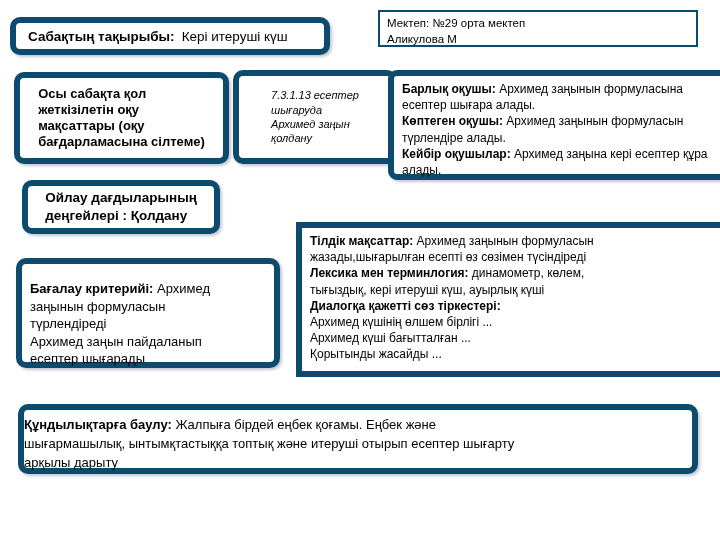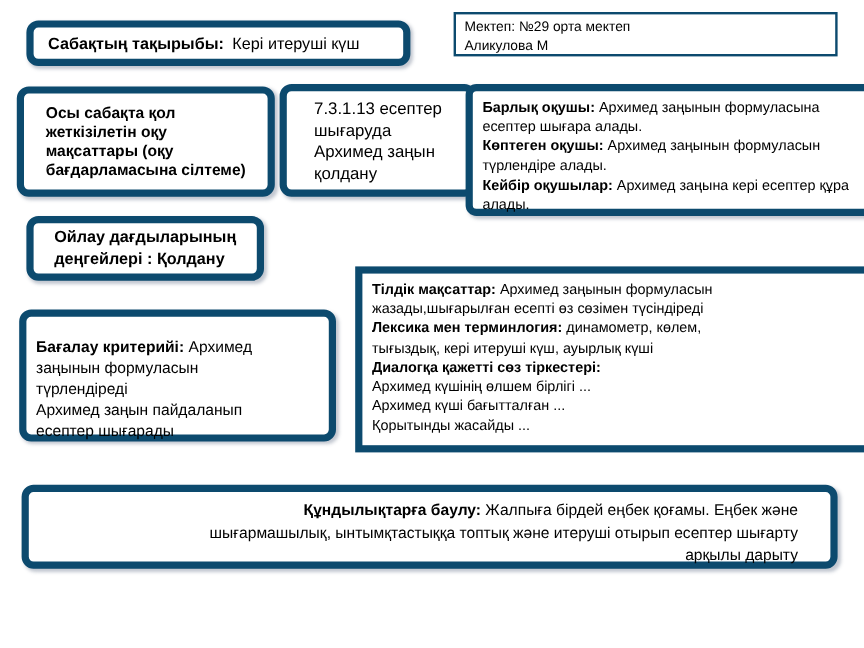--- a/index.html
+++ b/index.html
@@ -42,21 +42,20 @@
   
   #topic-box {
     left: 10px;
     top: 17px;
     width: 320px;
     height: 38px;
     display: flex;
     align-items: center;
     padding-left: 12px;
     font-size: 13.5px;
-    margin-left: 12px;
   }
   #school-box {
     left: 378px;
     top: 10px;
     width: 320px;
     height: 37px;
     font-size: 11.5px;
     line-height: 1.35;
     padding: 4px 7px;
     border-width: 2px;
@@ -72,26 +71,27 @@
     display: flex;
     align-items: center;
     justify-content: center;
     padding: 3px 7px;
   }
   #objective-code-box {
     left: 233px;
     top: 70px;
     width: 164px;
     height: 94px;
-    font-size: 14px;
+    font-size: 11px;
     line-height: 1.3;
     display: flex;
     align-items: center;
     justify-content: center;
     padding: 3px 6px;
+    font-style: italic;
   }
   #outcomes-box {
     left: 388px;
     top: 70px;
     width: 340px;
     height: 110px;
     font-size: 12px;
     line-height: 1.35;
     padding: 5px 8px;
     border-radius: 9px;
@@ -129,22 +129,22 @@
     padding: 5px 8px;
     border-radius: 0;
   }
   #values-box {
     left: 18px;
     top: 404px;
     width: 680px;
     height: 70px;
     font-size: 13px;
     line-height: 1.45;
-    text-align: right;
-    padding: 6px 27px;
+    text-align: left;
+    padding: 6px 0;
   }
   .line { display: block; }
 </style>
 </head>
 <body>
 
 <div class="slide">
 
   <div class="box round shadow" id="topic-box">
     <span class="b">Сабақтың тақырыбы:</span>

